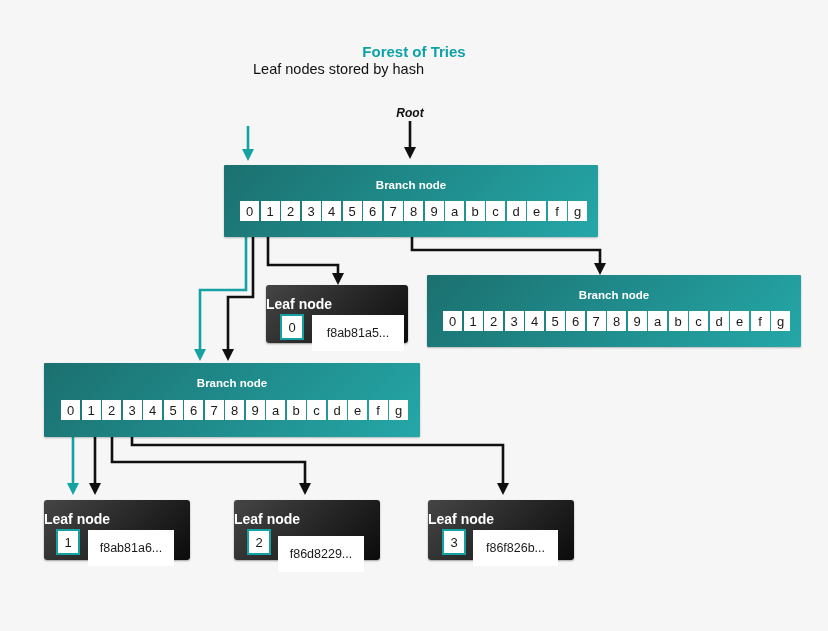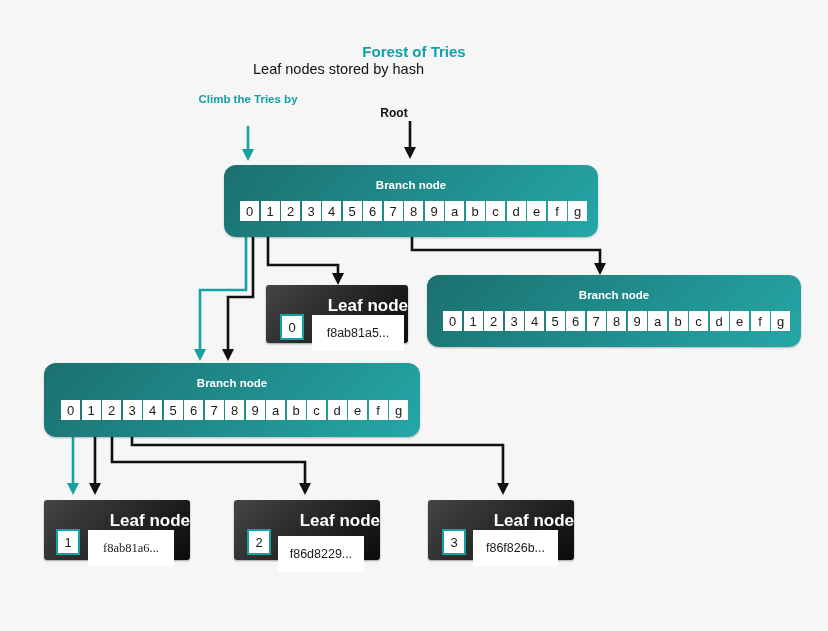--- a/index.html
+++ b/index.html
@@ -23,21 +23,21 @@
   }
   .annotation{
     position:absolute;text-align:center;font-weight:bold;
   }
   .annotation.teal{color:#14a0a6;font-size:11.5px;line-height:14px;}
   .annotation.black{color:#111;font-size:12px;}
   .annotation span{display:block;}
   .branch{
     position:absolute;
     background:linear-gradient(135deg,#1b706f 0%,#25a7a8 100%);
-    border-radius:12px;
+    border-radius:1px;
     box-shadow:0 1px 2px rgba(0,0,0,0.25);
     text-decoration:underline;
   }
   .branch .node-label{
     position:absolute;left:0;top:14px;width:100%;
     text-align:center;color:#fff;font-size:11.5px;font-weight:bold;
   }
   .cells{
     position:absolute;display:flex;gap:1.5px;
   }
@@ -47,21 +47,21 @@
     flex:0 0 19px;
   }
   .leaf{
     position:absolute;
     background:linear-gradient(135deg,#454545 0%,#0b0b0b 100%);
     border-radius:3px;
     box-shadow:0 1px 2px rgba(0,0,0,0.35);
   }
   .leaf .node-label{
     position:absolute;left:0;top:11px;width:100%;
-    text-align:right;color:#fff;font-size:17px;font-weight:bold;
+    text-align:left;color:#fff;font-size:14px;font-weight:bold;
   }
   .leaf .index-cell{
     position:absolute;width:20px;height:22px;background:#fff;
     border:2px solid #14a1a1;box-sizing:content-box;
     display:flex;align-items:center;justify-content:center;
     font-size:13px;color:#1a1a1a;
   }
   .leaf .hash-box{
     position:absolute;height:36px;background:#fff;
     display:flex;align-items:center;justify-content:center;
@@ -75,24 +75,23 @@
 </style>
 </head>
 <body>
 
 <div id="canvas">
 
   <div class="title">Forest of Tries</div>
   <div class="subtitle">Leaf nodes stored by hash</div>
 
   <div class="annotation teal" style="left:128px;top:92px;width:240px;">
-    <span>Climb the Tries by</span>
-  </div>
-
-  <div class="annotation black" style="left:344px;top:106px;width:100px;">Root</div>
+  </div>
+
+  <div class="annotation black" style="left:360px;top:106px;width:100px;font-style:italic;">Root</div>
 
   <svg id="connectors" width="828" height="631" viewBox="0 0 828 631">
 
     <path class="conn-teal" d="M248,126 L248,150"></path>
     <polygon class="head-teal" points="242,149 254,149 248,161"></polygon>
     <path class="conn-teal" d="M246,236 L246,290 L200,290 L200,350"></path>
     <polygon class="head-teal" points="194,349 206,349 200,361"></polygon>
     <path class="conn-teal" d="M73,436 L73,484"></path>
     <polygon class="head-teal" points="67,483 79,483 73,495"></polygon>
 
@@ -183,21 +182,21 @@
 
   <div class="leaf" style="left:266px;top:285px;width:142px;height:58px;">
     <div class="node-label">Leaf node</div>
     <div class="index-cell" style="left:14px;top:29px;">0</div>
     <div class="hash-box" style="left:46px;top:30px;width:92px;">f8ab81a5...</div>
   </div>
 
   <div class="leaf" style="left:44px;top:500px;width:146px;height:60px;">
     <div class="node-label">Leaf node</div>
     <div class="index-cell" style="left:12px;top:29px;">1</div>
-    <div class="hash-box" style="left:44px;top:30px;width:86px;font-family:Liberation Serif, serif;">f8ab81a6...</div>
+    <div class="hash-box" style="left:44px;top:30px;width:86px;">f8ab81a6...</div>
   </div>
 
   <div class="leaf" style="left:234px;top:500px;width:146px;height:60px;">
     <div class="node-label">Leaf node</div>
     <div class="index-cell" style="left:13px;top:29px;">2</div>
     <div class="hash-box" style="left:44px;top:36px;width:86px;">f86d8229...</div>
   </div>
 
   <div class="leaf" style="left:428px;top:500px;width:146px;height:60px;">
     <div class="node-label">Leaf node</div>

